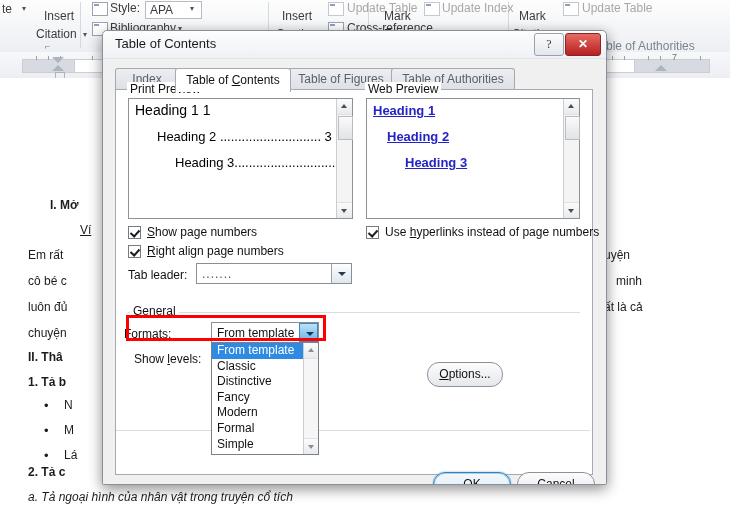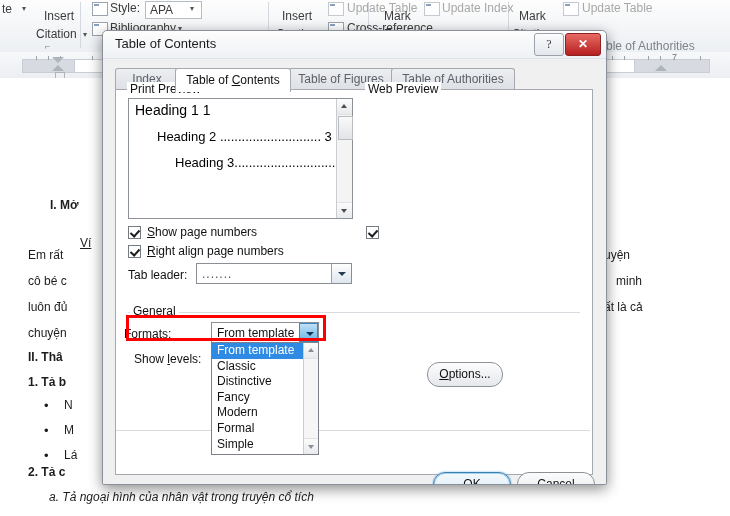--- a/index.html
+++ b/index.html
@@ -184,35 +184,35 @@
     <span class="rnum" style="left:596px;">6</span>
     <span class="rnum" style="left:672px;">7</span>
     <div class="indent-top" style="left:52px;top:5px;border-top:6px solid #aeb4bc;"></div>
     <div class="indent-top" style="left:52px;top:13px;border-bottom:6px solid #aeb4bc;"></div>
     <div style="position:absolute;left:55px;top:20px;width:8px;height:5px;border:1px solid #aeb4bc;"></div>
     <div class="indent-top" style="left:655px;top:13px;border-bottom:6px solid #aeb4bc;"></div>
   </div>
 
   <div class="doc-area">
     <div class="doc-line doc-b" style="left:50px;top:120px;">I.  Mở</div>
-    <div class="doc-line doc-u" style="left:80px;top:158px;">Ví</div>
+    <div class="doc-line doc-u" style="left:80px;top:145px;">Ví</div>
     <div class="doc-line" style="left:28px;top:170px;">Em rất</div>
     <div class="doc-line" style="left:28px;top:196px;">cô bé c</div>
     <div class="doc-line" style="left:28px;top:222px;">luôn đủ</div>
     <div class="doc-line" style="left:28px;top:248px;">chuyện</div>
     <div class="doc-line doc-b" style="left:28px;top:272px;">II. Thâ</div>
     <div class="doc-line doc-b" style="left:28px;top:297px;">1. Tả b</div>
     <div class="bullet" style="left:44px;top:320px;">•</div>
     <div class="doc-line" style="left:64px;top:320px;">N</div>
     <div class="bullet" style="left:44px;top:345px;">•</div>
     <div class="doc-line" style="left:64px;top:345px;">M</div>
     <div class="bullet" style="left:44px;top:370px;">•</div>
     <div class="doc-line" style="left:64px;top:370px;">Lá</div>
     <div class="doc-line doc-b" style="left:28px;top:387px;">2. Tả c</div>
-    <div class="doc-line doc-i" style="left:28px;top:412px;margin-left:21px;">a. Tả ngoại hình của nhân vật trong truyện cổ tích</div>
+    <div class="doc-line doc-i" style="left:28px;top:412px;">a. Tả ngoại hình của nhân vật trong truyện cổ tích</div>
     <div class="doc-line" style="left:600px;top:170px;">ruyện</div>
     <div class="doc-line" style="left:616px;top:196px;">minh</div>
     <div class="doc-line" style="left:604px;top:222px;">ất là cả</div>
   </div>
 </div>
 
 <div id="toc-dialog">
 
   <div class="dlg-title-bar">
     <div class="dlg-title">Table of Contents</div>
@@ -241,36 +241,51 @@
               <i class="arrow-gl" style="top:5px;border-bottom:4px solid #4a4f55;"></i>
             </div>
           <div class="sbar-thumb" style="top:17px;height:22px;"></div>
           <div class="sbar-arrow dn">
               <i class="arrow-gl" style="top:6px;border-top:4px solid #4a4f55;"></i>
             </div>
         </div>
       </div>
 
       <div class="frame-title" style="left:249px;top:-8px;">Web Preview</div>
+      <div class="preview-box" style="left:250px;top:8px;width:214px;height:121px;">
+        <div class="pv-line pv-link" style="left:6px;top:4px;font-size:13px;">Heading 1</div>
+        <div class="pv-line pv-link" style="left:20px;top:30px;font-size:13px;">Heading 2</div>
+        <div class="pv-line pv-link" style="left:38px;top:56px;font-size:13px;">Heading 3</div>
+        <div class="sbar">
+          <div class="sbar-arrow up">
+              <i class="arrow-gl" style="top:5px;border-bottom:4px solid #4a4f55;"></i>
+            </div>
+          <div class="sbar-thumb" style="top:17px;height:22px;"></div>
+          <div class="sbar-arrow dn">
+              <i class="arrow-gl" style="top:6px;border-top:4px solid #4a4f55;"></i>
+            </div>
+        </div>
+      </div>
 
       <div class="chk" style="left:12px;top:136px;"></div>
       <div class="chk-lbl" style="left:31px;top:135px;"><span class="ul">S</span><span>how page numbers</span></div>
 
       <div class="chk" style="left:12px;top:155px;"></div>
       <div class="chk-lbl" style="left:31px;top:154px;"><span class="ul">R</span>ight align page numbers</div>
 
       <div class="chk-lbl" style="left:12px;top:178px;">Tab leader:</div>
       <div class="combo" style="left:80px;top:173px;width:156px;">
         <span class="combo-val" style="letter-spacing:1px;color:#555;">.......</span>
         <span class="combo-btn">
             <i class="cb-gl"></i>
           </span>
       </div>
 
       <div class="chk" style="left:250px;top:136px;"></div>
+      <div class="chk-lbl" style="left:269px;top:135px;">Use <span class="ul">h</span>yperlinks instead of page numbers</div>
 
       <div class="sep-line" style="left:12px;top:222px;width:452px;"></div>
       <div class="frame-title" style="left:14px;top:214px;">General</div>
 
       <div class="chk-lbl" style="left:8px;top:237px;"><span>Forma<span class="ul">t</span>s:</span></div>
       <div class="combo" style="left:95px;top:232px;width:108px;">
         <span class="combo-val">From template</span>
         <span class="combo-btn blue">
             <i class="cb-gl" style="border-top-color:#123a5e;"></i>
           </span>

